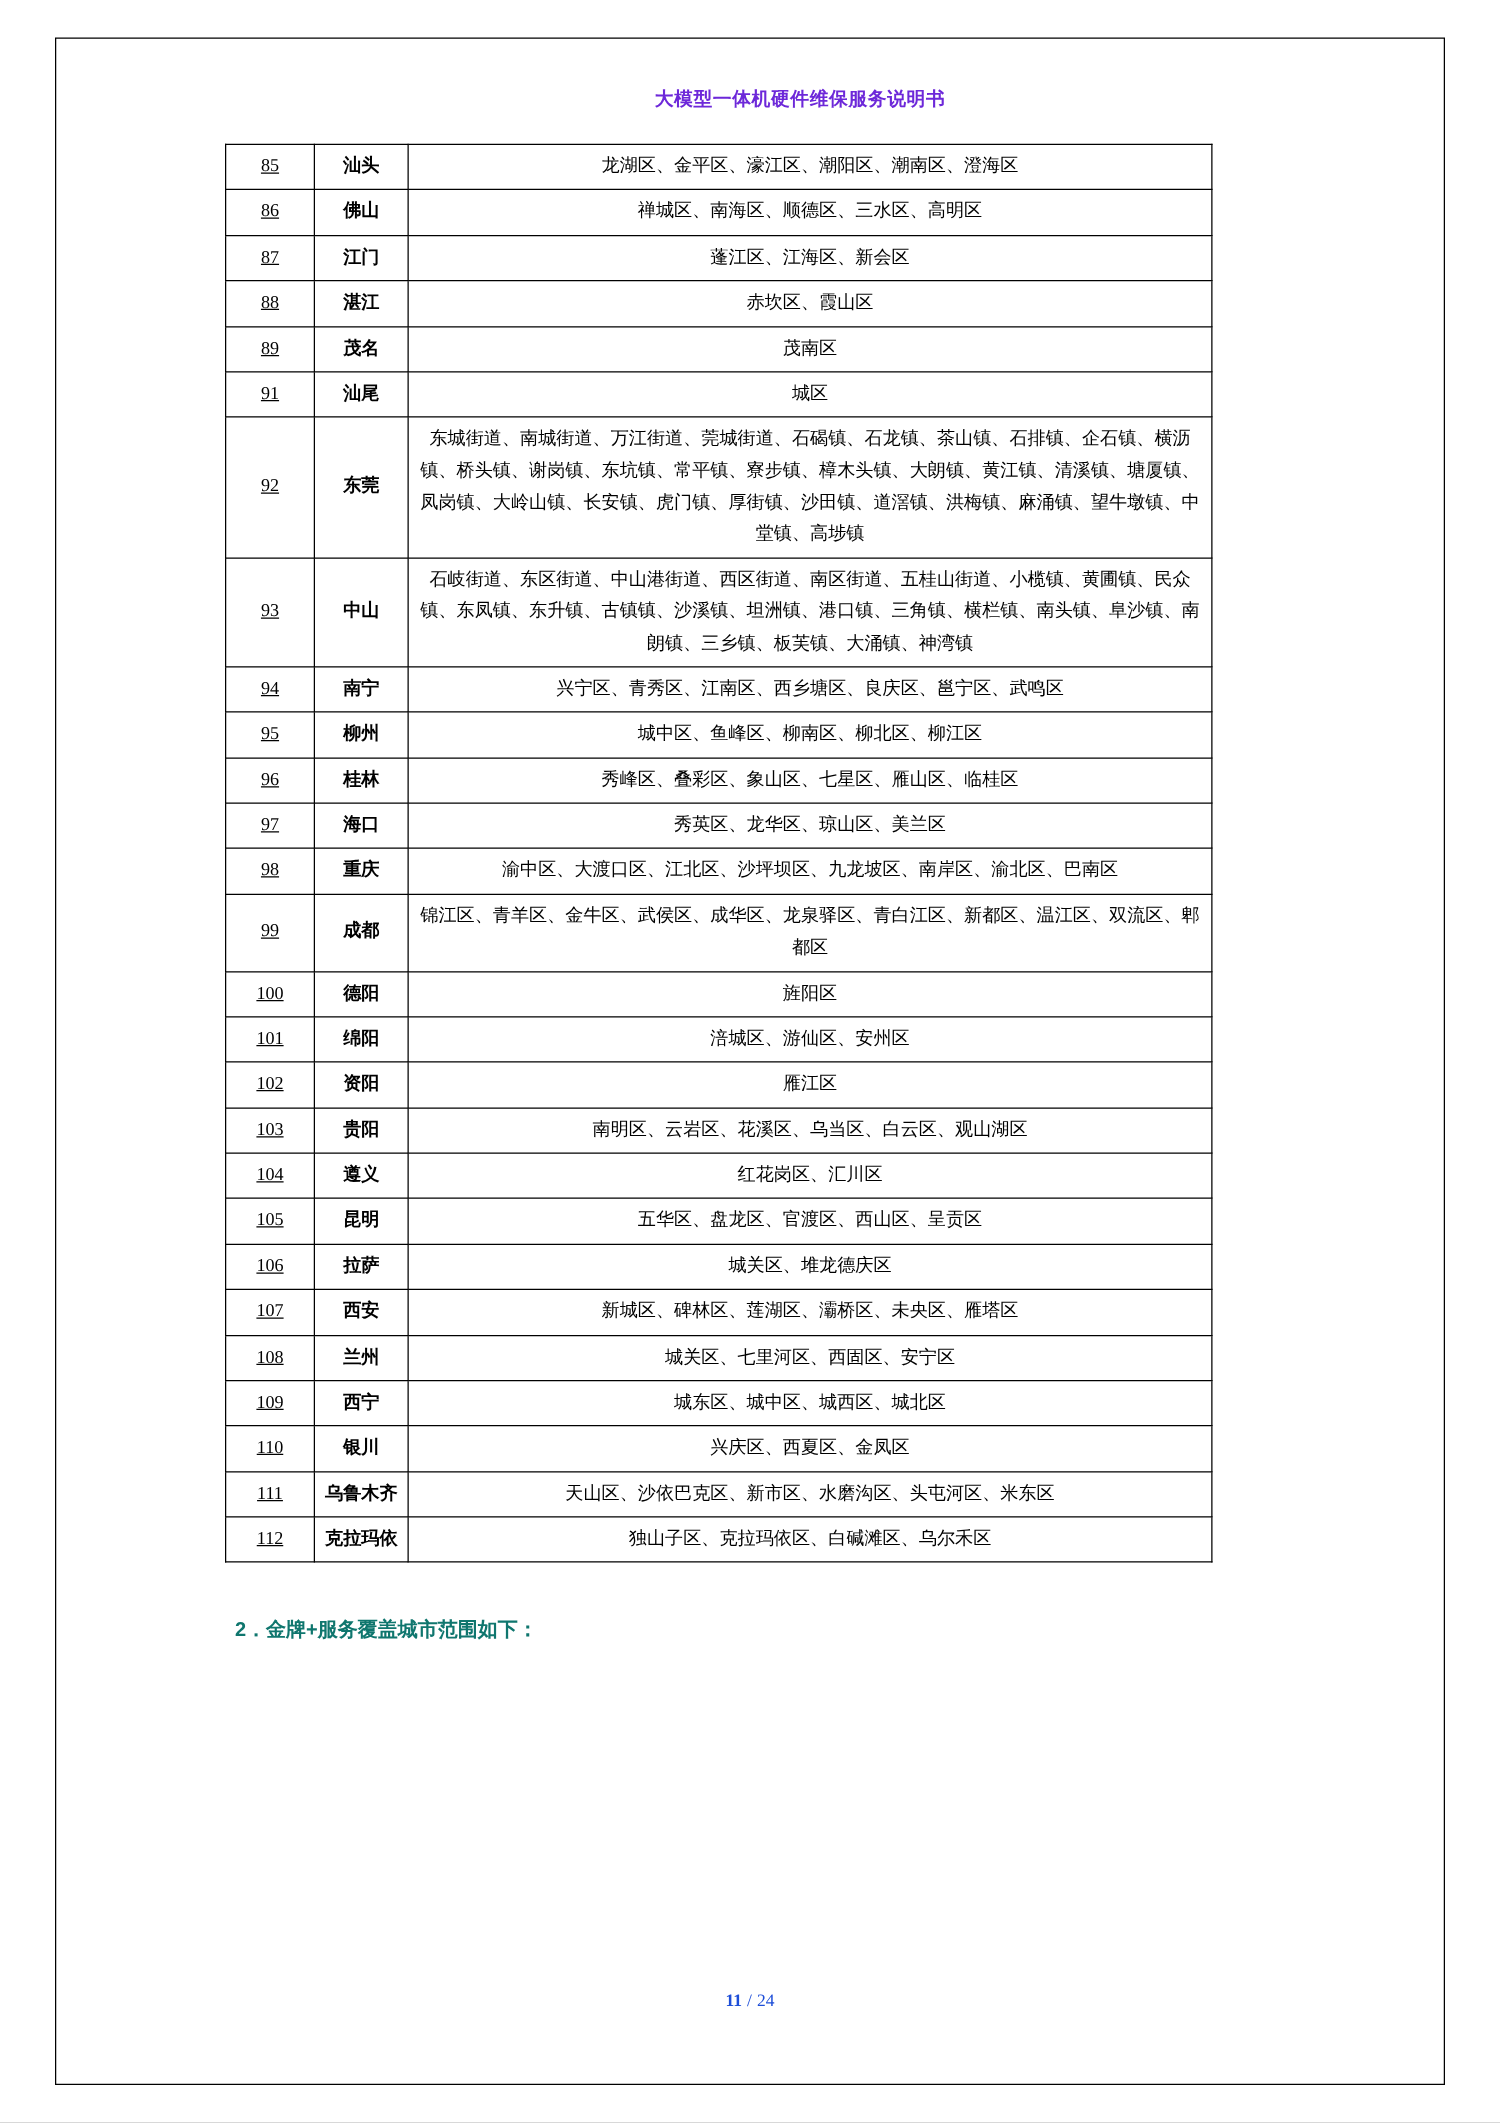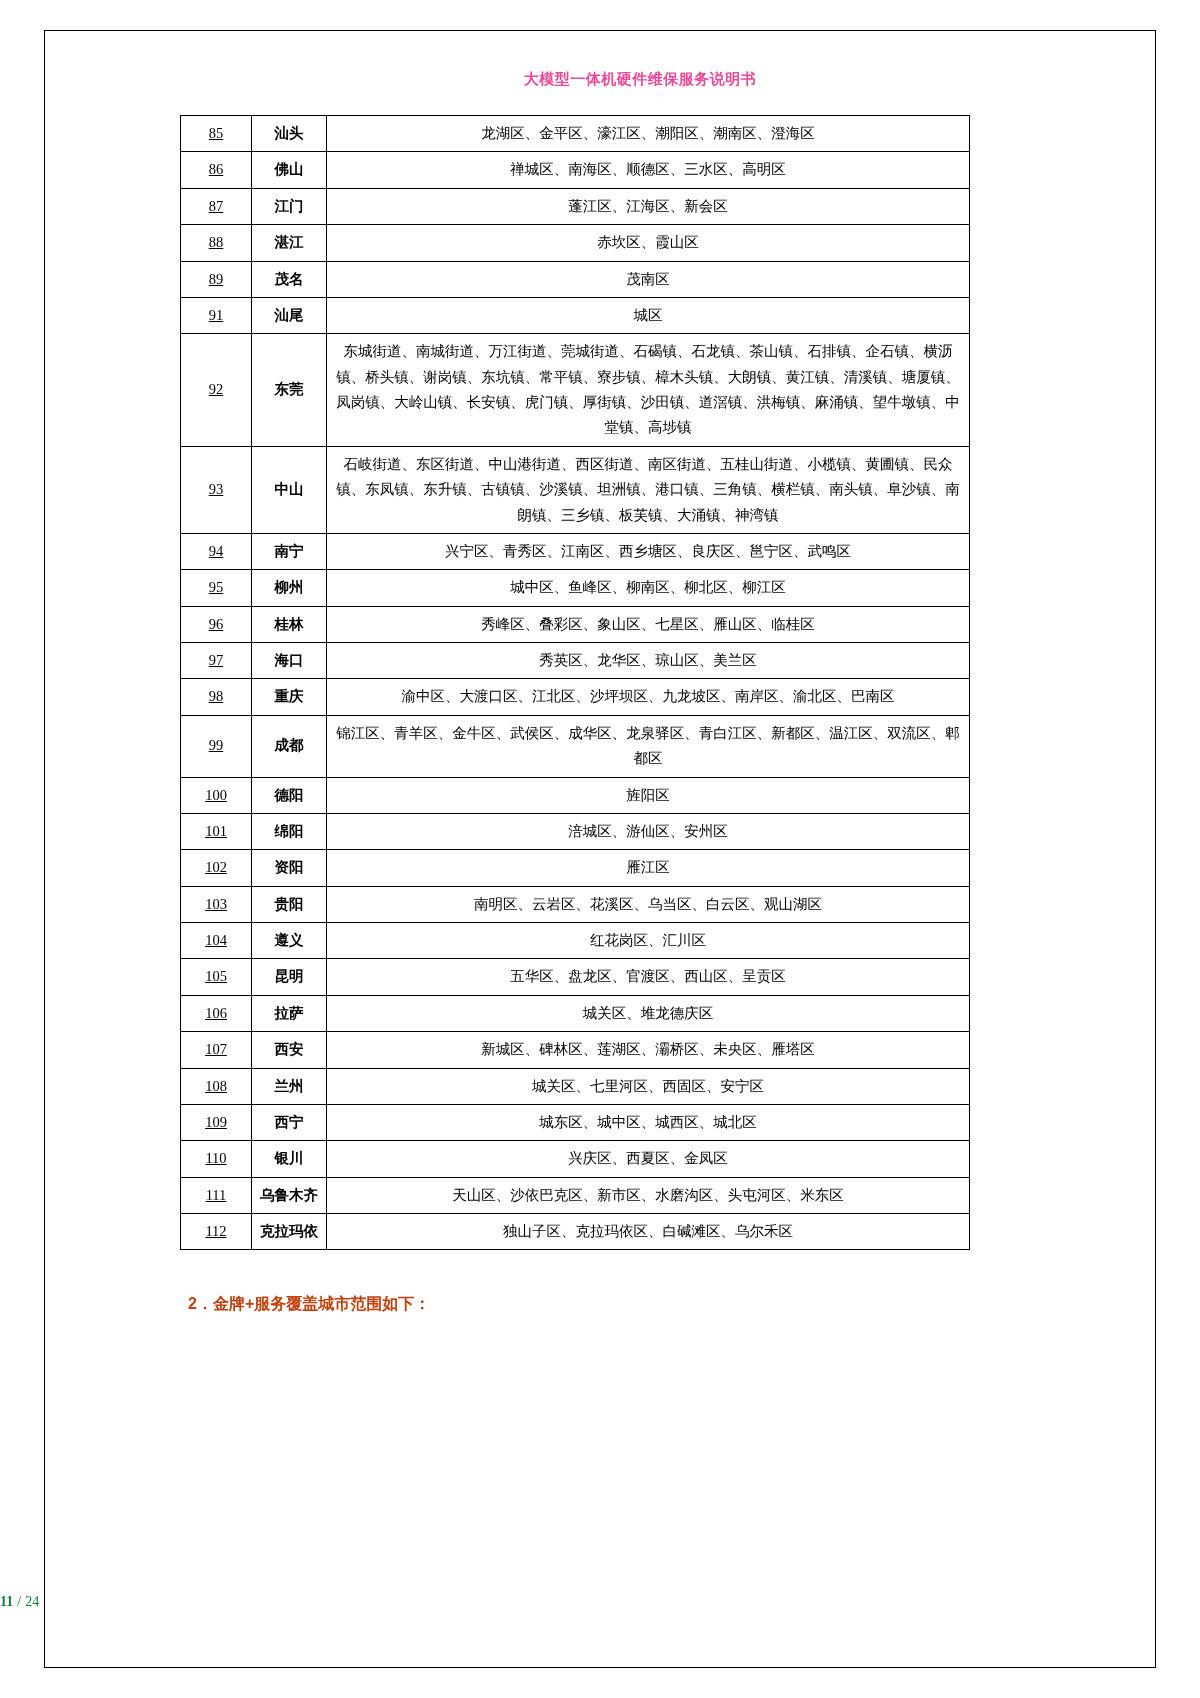--- a/index.html
+++ b/index.html
@@ -31,21 +31,21 @@
     position: absolute;
     left: 180px;
     top: 70px;
     width: 800px;
   }
   .doc-header {
     text-align: center;
     font-weight: bold;
     font-size: 15px;
     letter-spacing: 0.5px;
-    color: #ec4899;
+    color: #6d28d9;
     width: 1000px;
     margin-left: -40px;
     margin-bottom: 26px;
   }
   table.region-table {
     border-collapse: collapse;
     width: 790px;
     table-layout: fixed;
     margin-left: 0px;
   }
@@ -70,30 +70,31 @@
   td.col-areas {
     text-align: center;
     padding-left: 9px;
     padding-right: 9px;
   }
   .section-title {
     margin-top: 44px;
     font-family: "Liberation Sans", sans-serif;
     font-weight: bold;
     font-size: 16px;
-    color: #c2410c;
+    color: #0f766e;
     padding-left: 8px;
   }
   .footer {
     position: absolute;
     left: 0;
     right: 0;
     bottom: 88px;
+    text-align: center;
     font-size: 14px;
-    color: #15803d;
+    color: #1d4ed8;
   }
   .footer .pg-num {
     font-weight: bold;
   }
   .footer .pg-sep {
     margin: 0 4px;
   }
 </style>
 </head>
 <body>

